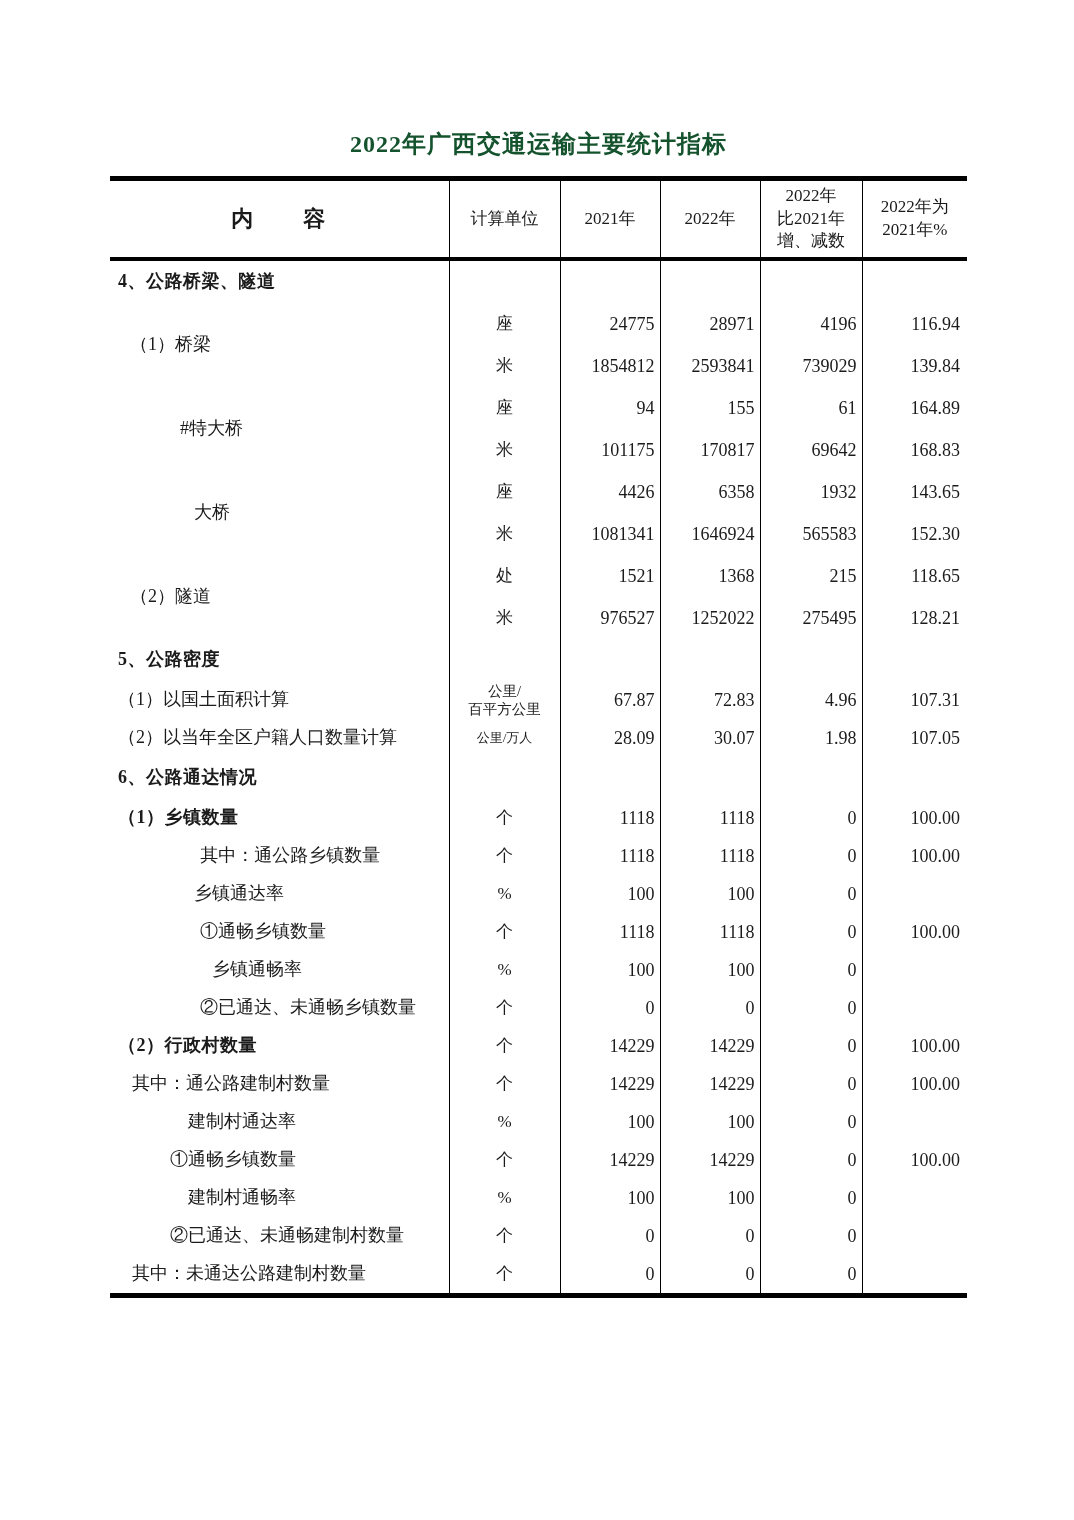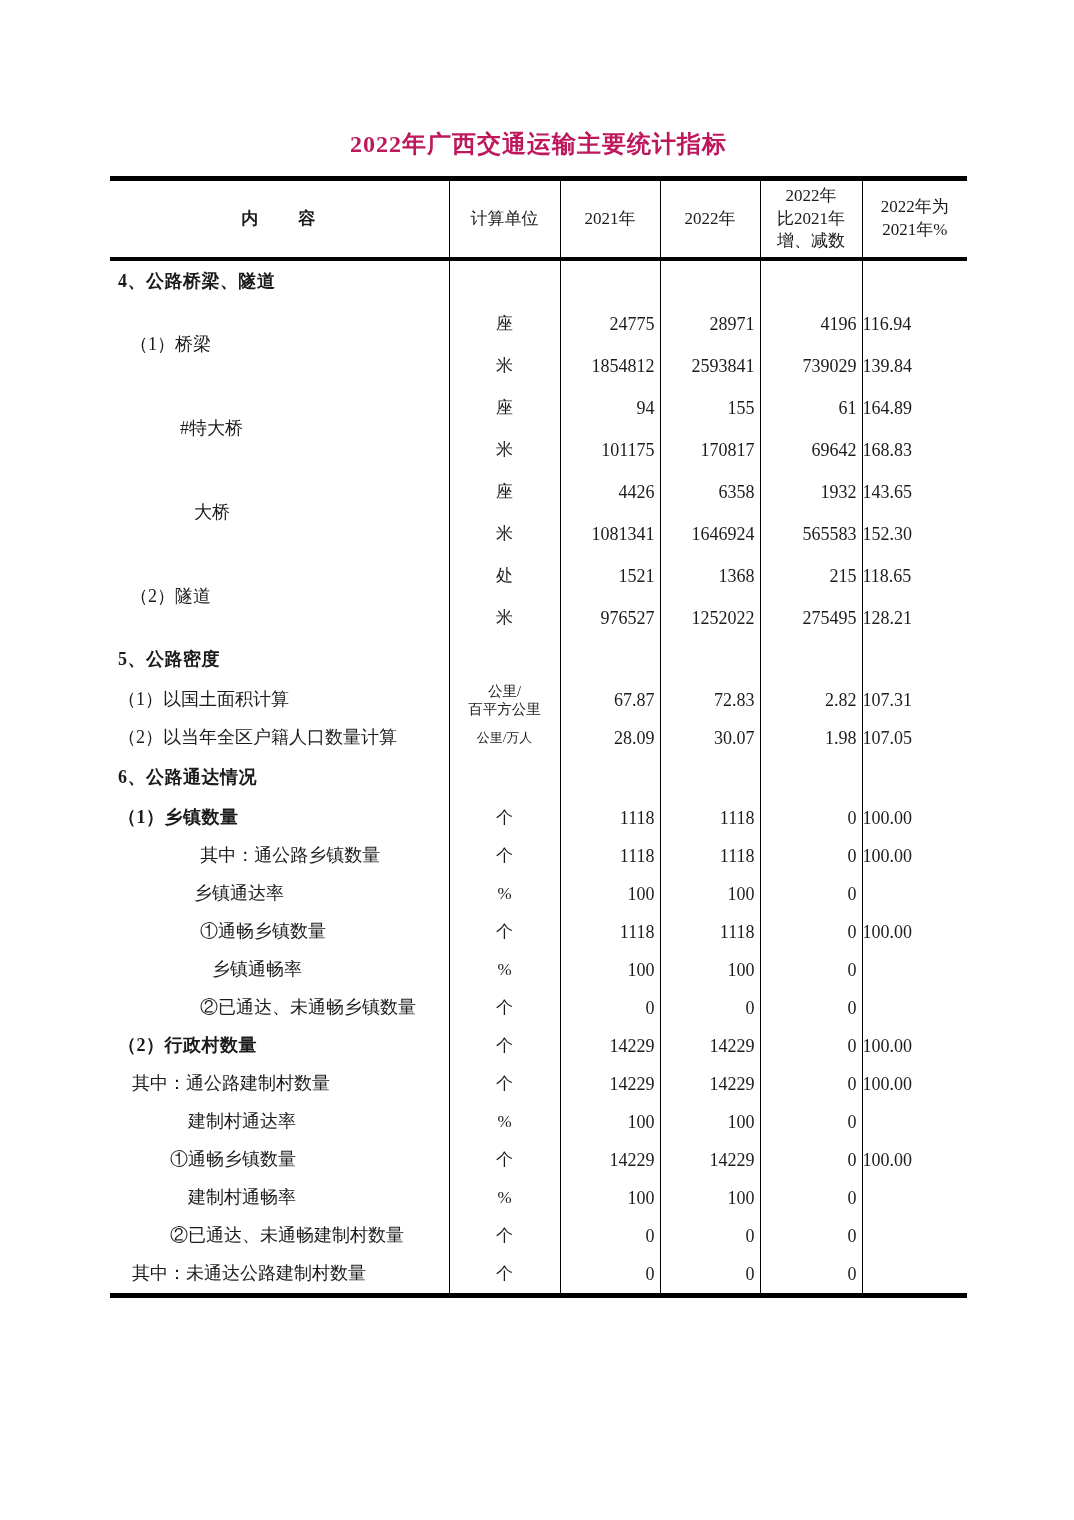--- a/index.html
+++ b/index.html
@@ -5,45 +5,45 @@
   html,body{margin:0;padding:0;background:#ffffff;}
   body{
     width:1074px;height:1520px;
     font-family:"Liberation Serif","DejaVu Serif",serif;
     color:#1b1b1b;
   }
   .page{width:1074px;height:1520px;background:#fff;box-sizing:border-box;padding-top:128px;}
   .content{width:857px;margin-left:110px;}
   .doc-title{
     text-align:center;font-size:24px;font-weight:bold;
-    margin:0 0 16px 0;letter-spacing:1px;color:#be185d;
+    margin:0 0 16px 0;letter-spacing:1px;color:#14532d;
   }
   table.stats{
     border-collapse:collapse;table-layout:fixed;width:857px;
     border-top:5px solid #000;border-bottom:5px solid #000;
   }
   thead tr{border-bottom:4px solid #000;}
   th{
     height:76px;vertical-align:middle;text-align:center;
     font-weight:normal;font-size:17px;line-height:1.35;
     white-space:pre-line;padding:0;
   }
-  th.content-h{font-size:17px;font-weight:bold;letter-spacing:2px;}
+  th.content-h{font-size:22px;font-weight:bold;letter-spacing:2px;}
   td{vertical-align:middle;font-size:18px;padding:0;overflow:hidden;}
   tbody td{height:38px;}
   tr.pair-row td{height:42px;}
   tr.section-row td{height:42px;}
   td.unit,td.num,td.pct,th.bl{border-left:1px solid #000;}
   td.label{text-align:left;line-height:1.2;}
   td.label.sec{font-weight:bold;padding-left:8px;letter-spacing:0.5px;}
   td.unit{text-align:center;font-size:17px;line-height:1.25;white-space:pre-line;}
   td.unit.unit-md{font-size:13px;}
   td.unit.unit-sm{font-size:14.5px;}
   td.num{text-align:right;padding-right:5px;}
-  td.pct{text-align:left;padding-right:7px;}
+  td.pct{text-align:right;padding-right:7px;}
 </style>
 </head>
 <body>
 
 <div class="page">
   <div class="content">
     <h1 class="doc-title">2022年广西交通运输主要统计指标</h1>
     <table class="stats">
       <colgroup>
         <col style="width:339px">
@@ -142,21 +142,21 @@
             <td class="num"></td>
             <td class="num"></td>
             <td class="pct"></td>
           </tr>
           <tr class="data-row">
             <td class="label" style="padding-left: 8px;">（1）以国土面积计算</td>
             <td class="unit unit-sm">公里/
 百平方公里</td>
             <td class="num">67.87</td>
             <td class="num">72.83</td>
-            <td class="num">2.82</td>
+            <td class="num">4.96</td>
             <td class="pct">107.31</td>
           </tr>
           <tr class="data-row">
             <td class="label" style="padding-left: 8px;">（2）以当年全区户籍人口数量计算</td>
             <td class="unit unit-md">公里/万人</td>
             <td class="num">28.09</td>
             <td class="num">30.07</td>
             <td class="num">1.98</td>
             <td class="pct">107.05</td>
           </tr>

